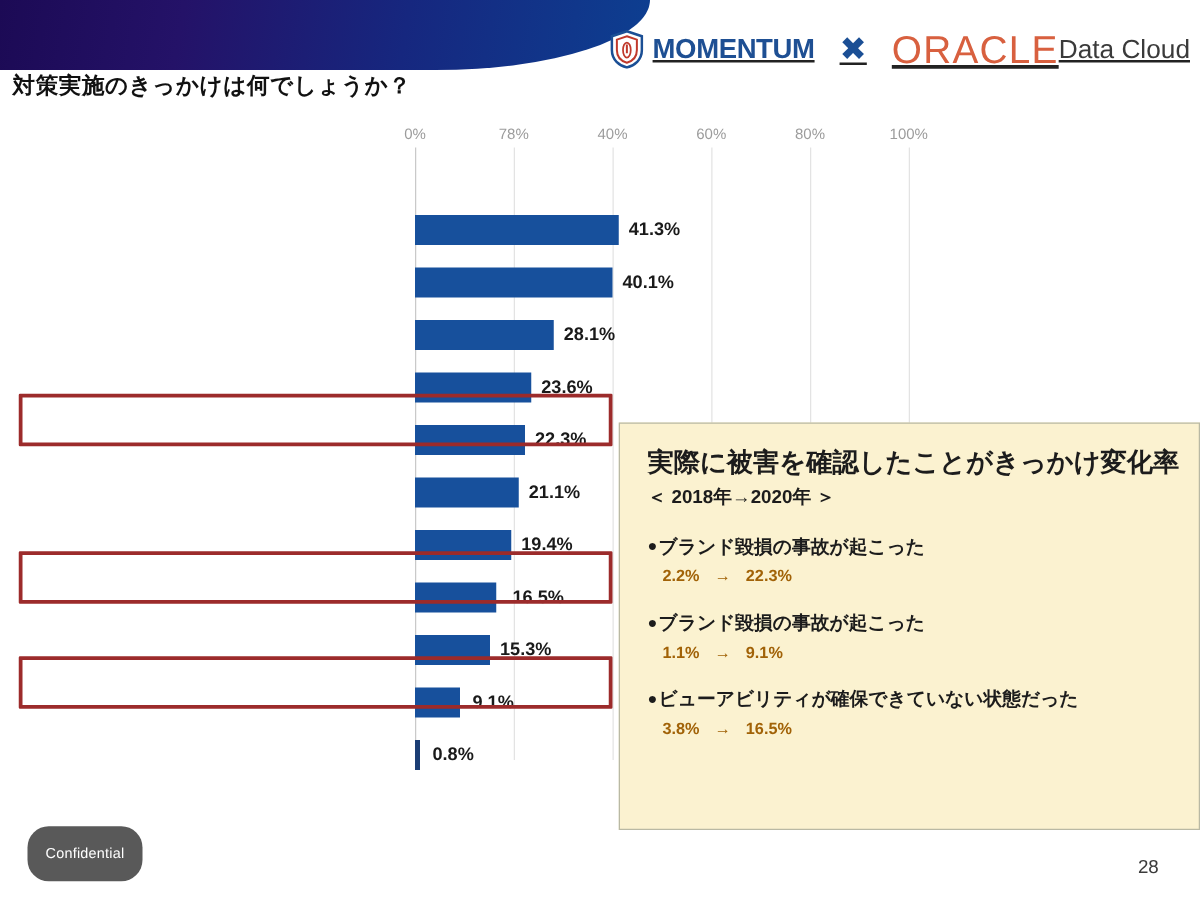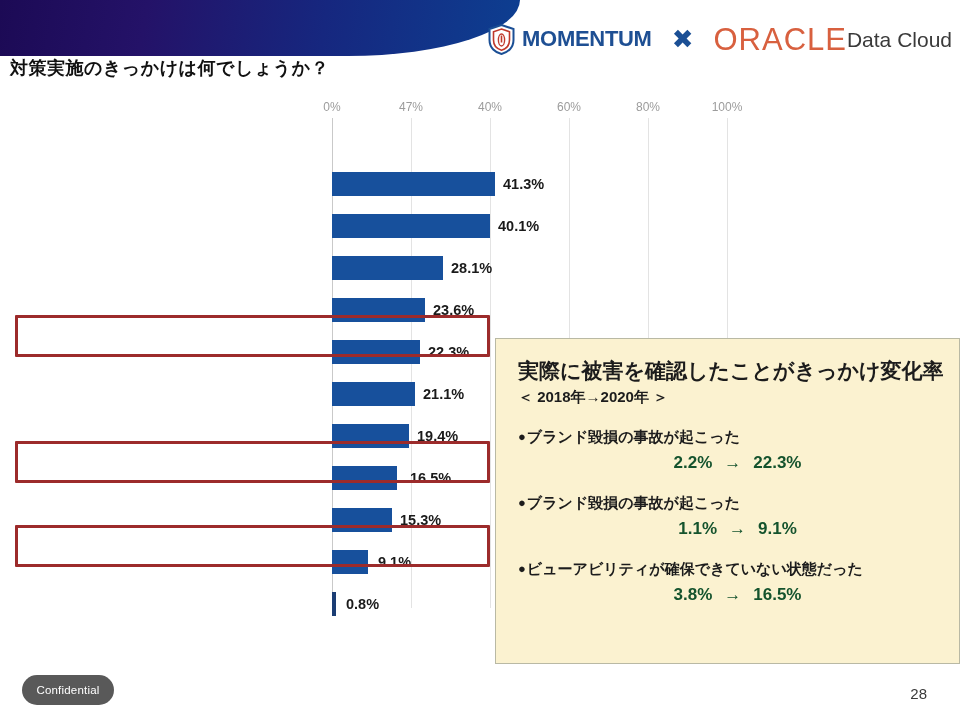--- a/index.html
+++ b/index.html
@@ -25,20 +25,21 @@
     background: linear-gradient(100deg, #1c0a55 0%, #241268 28%, #16277f 62%, #0d3f91 100%);
     border-bottom-right-radius: 190px 62px;
   }
   .header-logos {
     position: absolute;
     right: 8px; top: 8px;
     height: 62px;
     display: flex;
     align-items: center;
     gap: 16px;
+    text-decoration: underline;
   }
   .momentum-lockup {
     display: flex;
     align-items: center;
     gap: 7px;
   }
   .shield {
     width: 27px; height: 31px;
     position: relative;
   }
@@ -198,37 +199,36 @@
     font-weight: bold;
     color: #1c1c1c;
     white-space: nowrap;
   }
   .callout-item-head .dot {
     font-size: 13px;
     vertical-align: 1px;
     margin-right: 1px;
   }
   .callout-item-values {
-    font-size: 17px;
-    font-weight: bold;
-    color: #14532d;
+    font-size: 13px;
+    font-weight: bold;
+    color: #a16207;
     margin-top: 6px;
     margin-left: 12px;
     white-space: nowrap;
-    text-align: center;
   }
   .callout-item-values .arrow { margin: 0 12px; font-weight: normal; }
 
   
   .confidential {
     position: absolute;
     left: 22px;
     bottom: 15px;
     width: 92px;
-    height: 30px;
+    height: 44px;
     border-radius: 17px;
     background: #595959;
     color: #ffffff;
     font-size: 11.5px;
     display: flex;
     align-items: center;
     justify-content: center;
     letter-spacing: 0.2px;
   }
   .page-number {
@@ -263,21 +263,21 @@
     <span class="oracle-word">ORACLE</span>
     <span class="oracle-sub">Data Cloud</span>
   </div>
 </div>
 
 <div class="page-title">対策実施のきっかけは何でしょうか？</div>
 
 <div class="chart">
   <div class="axis-labels">
     <span class="axis-tick" style="left:332px">0%</span>
-    <span class="axis-tick" style="left:411px">47%</span>
+    <span class="axis-tick" style="left:411px">78%</span>
     <span class="axis-tick" style="left:490px">40%</span>
     <span class="axis-tick" style="left:569px">60%</span>
     <span class="axis-tick" style="left:648px">80%</span>
     <span class="axis-tick" style="left:727px">100%</span>
   </div>
 
   <div class="plot">
     <div class="gridline axis0" style="left:332px"></div>
     <div class="gridline" style="left:411px"></div>
     <div class="gridline" style="left:490px"></div>

